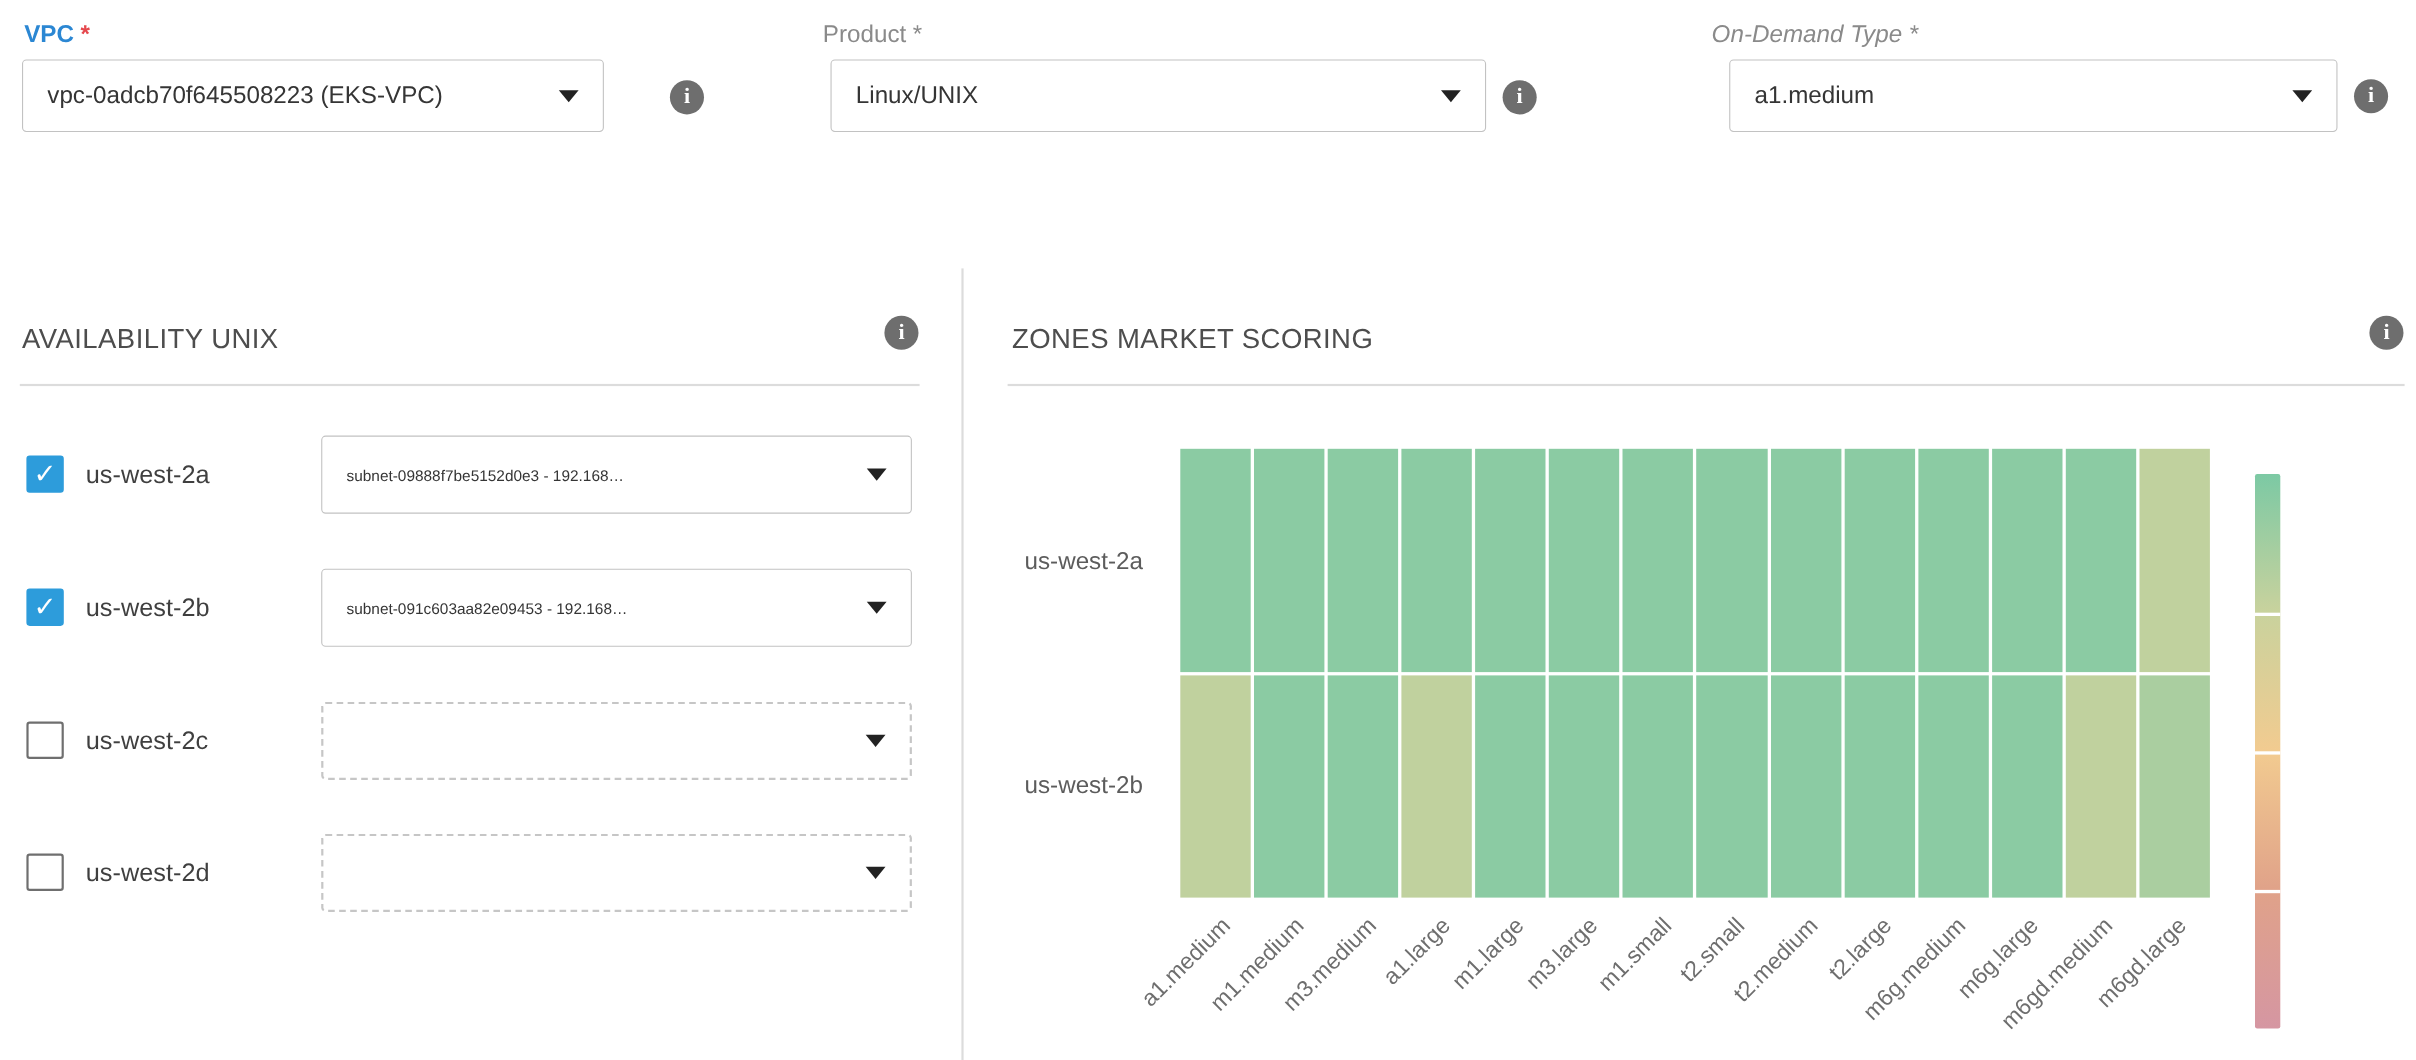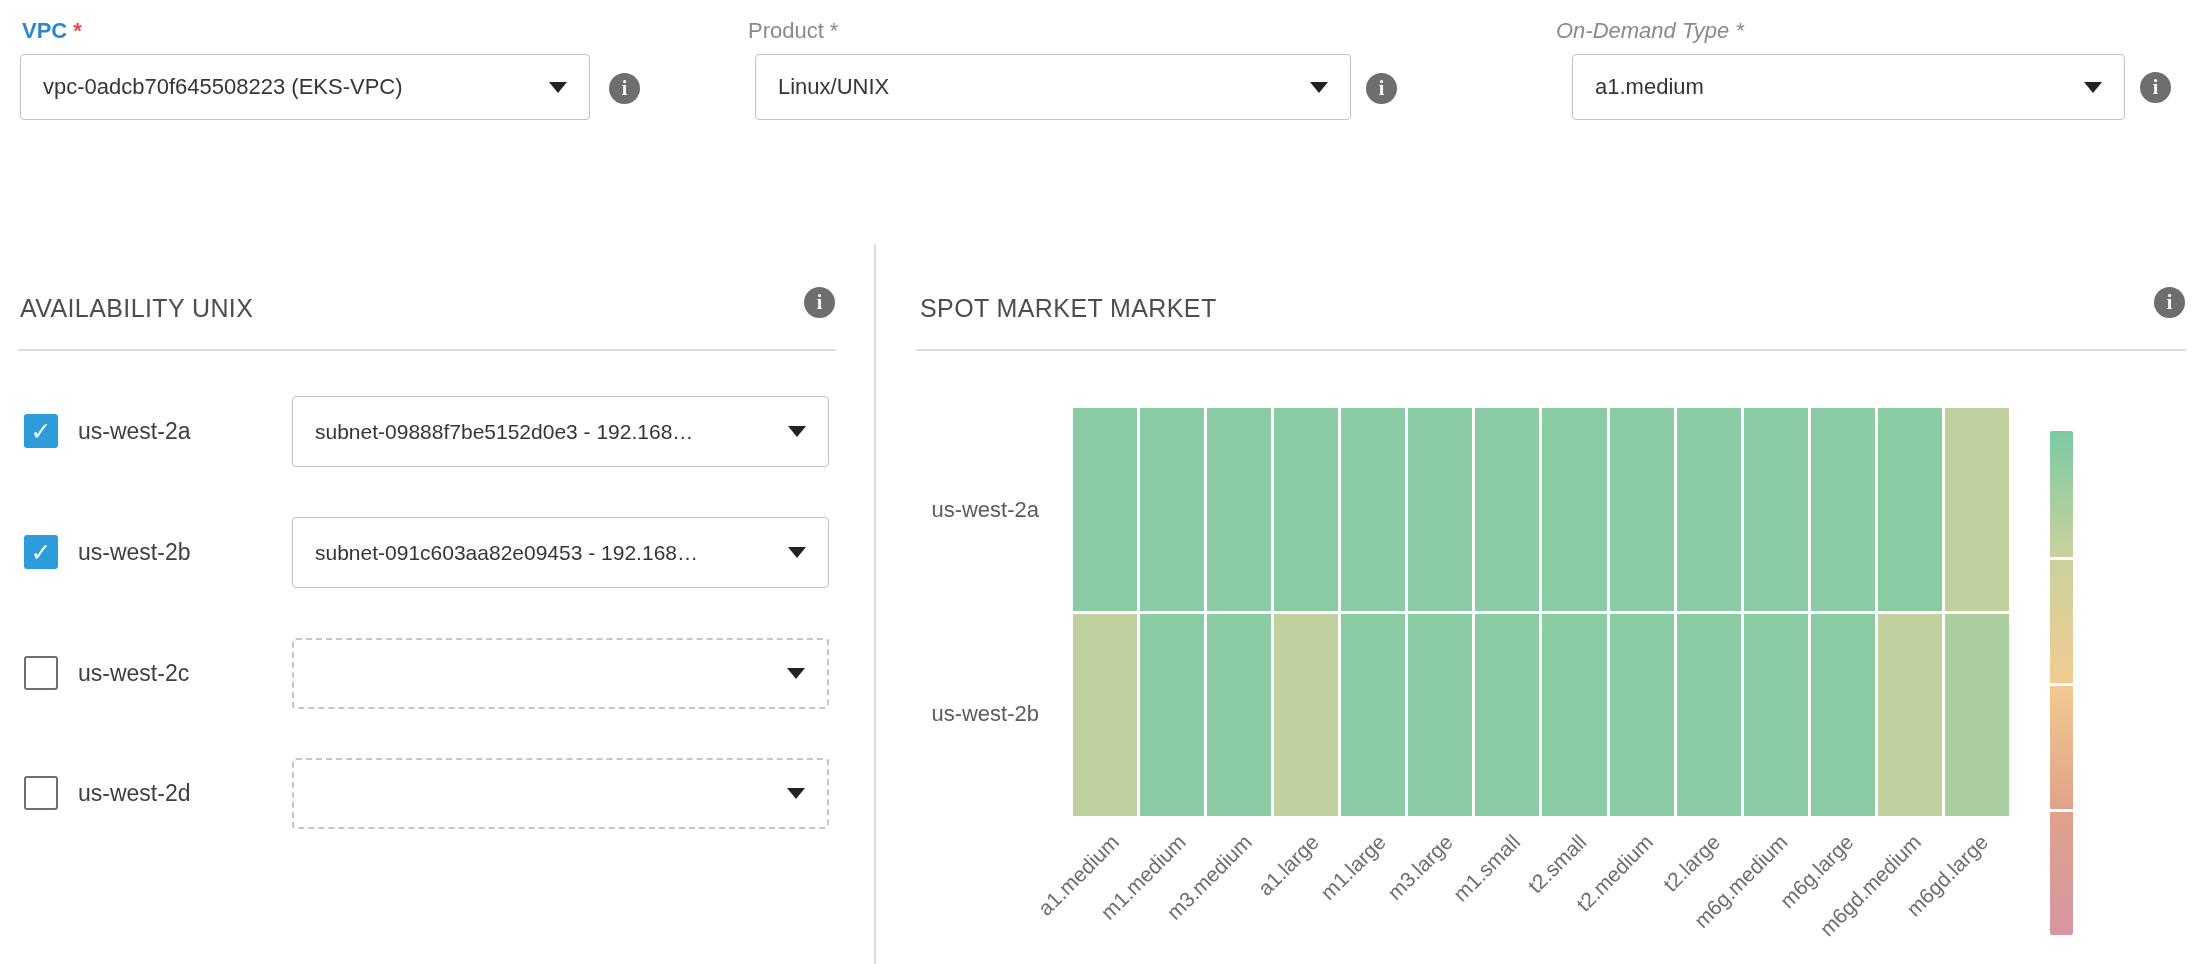--- a/index.html
+++ b/index.html
@@ -16,21 +16,21 @@
   .select{
     position:absolute;display:flex;align-items:center;justify-content:space-between;
     padding:0 22px;border:1px solid #c2c2c2;border-radius:4px;background:#fff;
     font-size:22px;color:#353535;cursor:pointer;box-sizing:border-box;
   }
   .select .select-value{overflow:hidden;text-overflow:ellipsis;white-space:nowrap;flex:1;}
   .select .caret{
     width:0;height:0;flex:none;margin-left:14px;
     border-left:9px solid transparent;border-right:9px solid transparent;border-top:11px solid #222;
   }
-  .select.subnet{font-size:21px;gap:36px;}
+  .select.subnet{font-size:14px;gap:36px;}
   .select.empty{border:2px dashed #c6c6c6;}
   
   .info-icon{
     position:absolute;width:31px;height:31px;border-radius:50%;
     background:var(--info-gray,#6e6e6e);color:#fff;display:flex;align-items:center;justify-content:center;
     font-family:"Liberation Serif","DejaVu Serif",serif;font-weight:700;font-size:20px;cursor:pointer;
   }
   
   .section-title{position:absolute;font-size:25px;color:#4d4d4d;letter-spacing:0.4px;white-space:nowrap;}
   .h-divider{position:absolute;height:2px;background:#dcdcdc;}
@@ -64,21 +64,21 @@
   .legend-tick{position:absolute;left:0;transform:translateY(-50%);font-size:21px;color:#757575;}
 </style>
 </head>
 <body>
 
 <div class="page">
 
   <div class="field-label" style="left:22px;top:18px;font-weight:bold;">
     <span class="accent">VPC</span><span class="req red">*</span>
   </div>
-  <div class="select" style="left:20px;top:54px;width:570px;height:66px;">
+  <div class="select" style="left:20px;top:54px;width:529px;height:66px;">
     <span class="select-value">vpc-0adcb70f645508223 (EKS-VPC)</span>
     <span class="caret"></span>
   </div>
   <div class="info-icon" style="left:609px;top:73px;">i</div>
 
   <div class="field-label" style="left:748px;top:18px;">
     <span>Product</span><span class="req">*</span>
   </div>
   <div class="select" style="left:755px;top:54px;width:596px;height:66px;">
     <span class="select-value">Linux/UNIX</span>
@@ -94,21 +94,21 @@
     <span class="caret"></span>
   </div>
   <div class="info-icon" style="left:2140px;top:72px;">i</div>
 
   <div class="section-title" style="left:20px;top:294px;">AVAILABILITY UNIX</div>
   <div class="info-icon" style="left:804px;top:287px;">i</div>
   <div class="h-divider" style="left:18px;top:349px;width:818px;"></div>
 
   <div class="v-divider" style="left:874px;top:244px;height:720px;"></div>
 
-  <div class="section-title" style="left:920px;top:294px;">SPOT MARKET MARKET</div>
+  <div class="section-title" style="left:920px;top:294px;">ZONES MARKET SCORING</div>
   <div class="info-icon" style="left:2154px;top:287px;">i</div>
   <div class="h-divider" style="left:916px;top:349px;width:1270px;"></div>
 
   <div>
     <div class="checkbox checked" style="left:24px;top:414px;">
       <span class="check">✓</span>
     </div>
     <div class="zone-label" style="left:78px;top:412px;">us-west-2a</div>
     <div class="select subnet" style="left:292px;top:396px;width:537px;height:71px;">
       <span class="select-value">subnet-09888f7be5152d0e3 - 192.168…</span>

